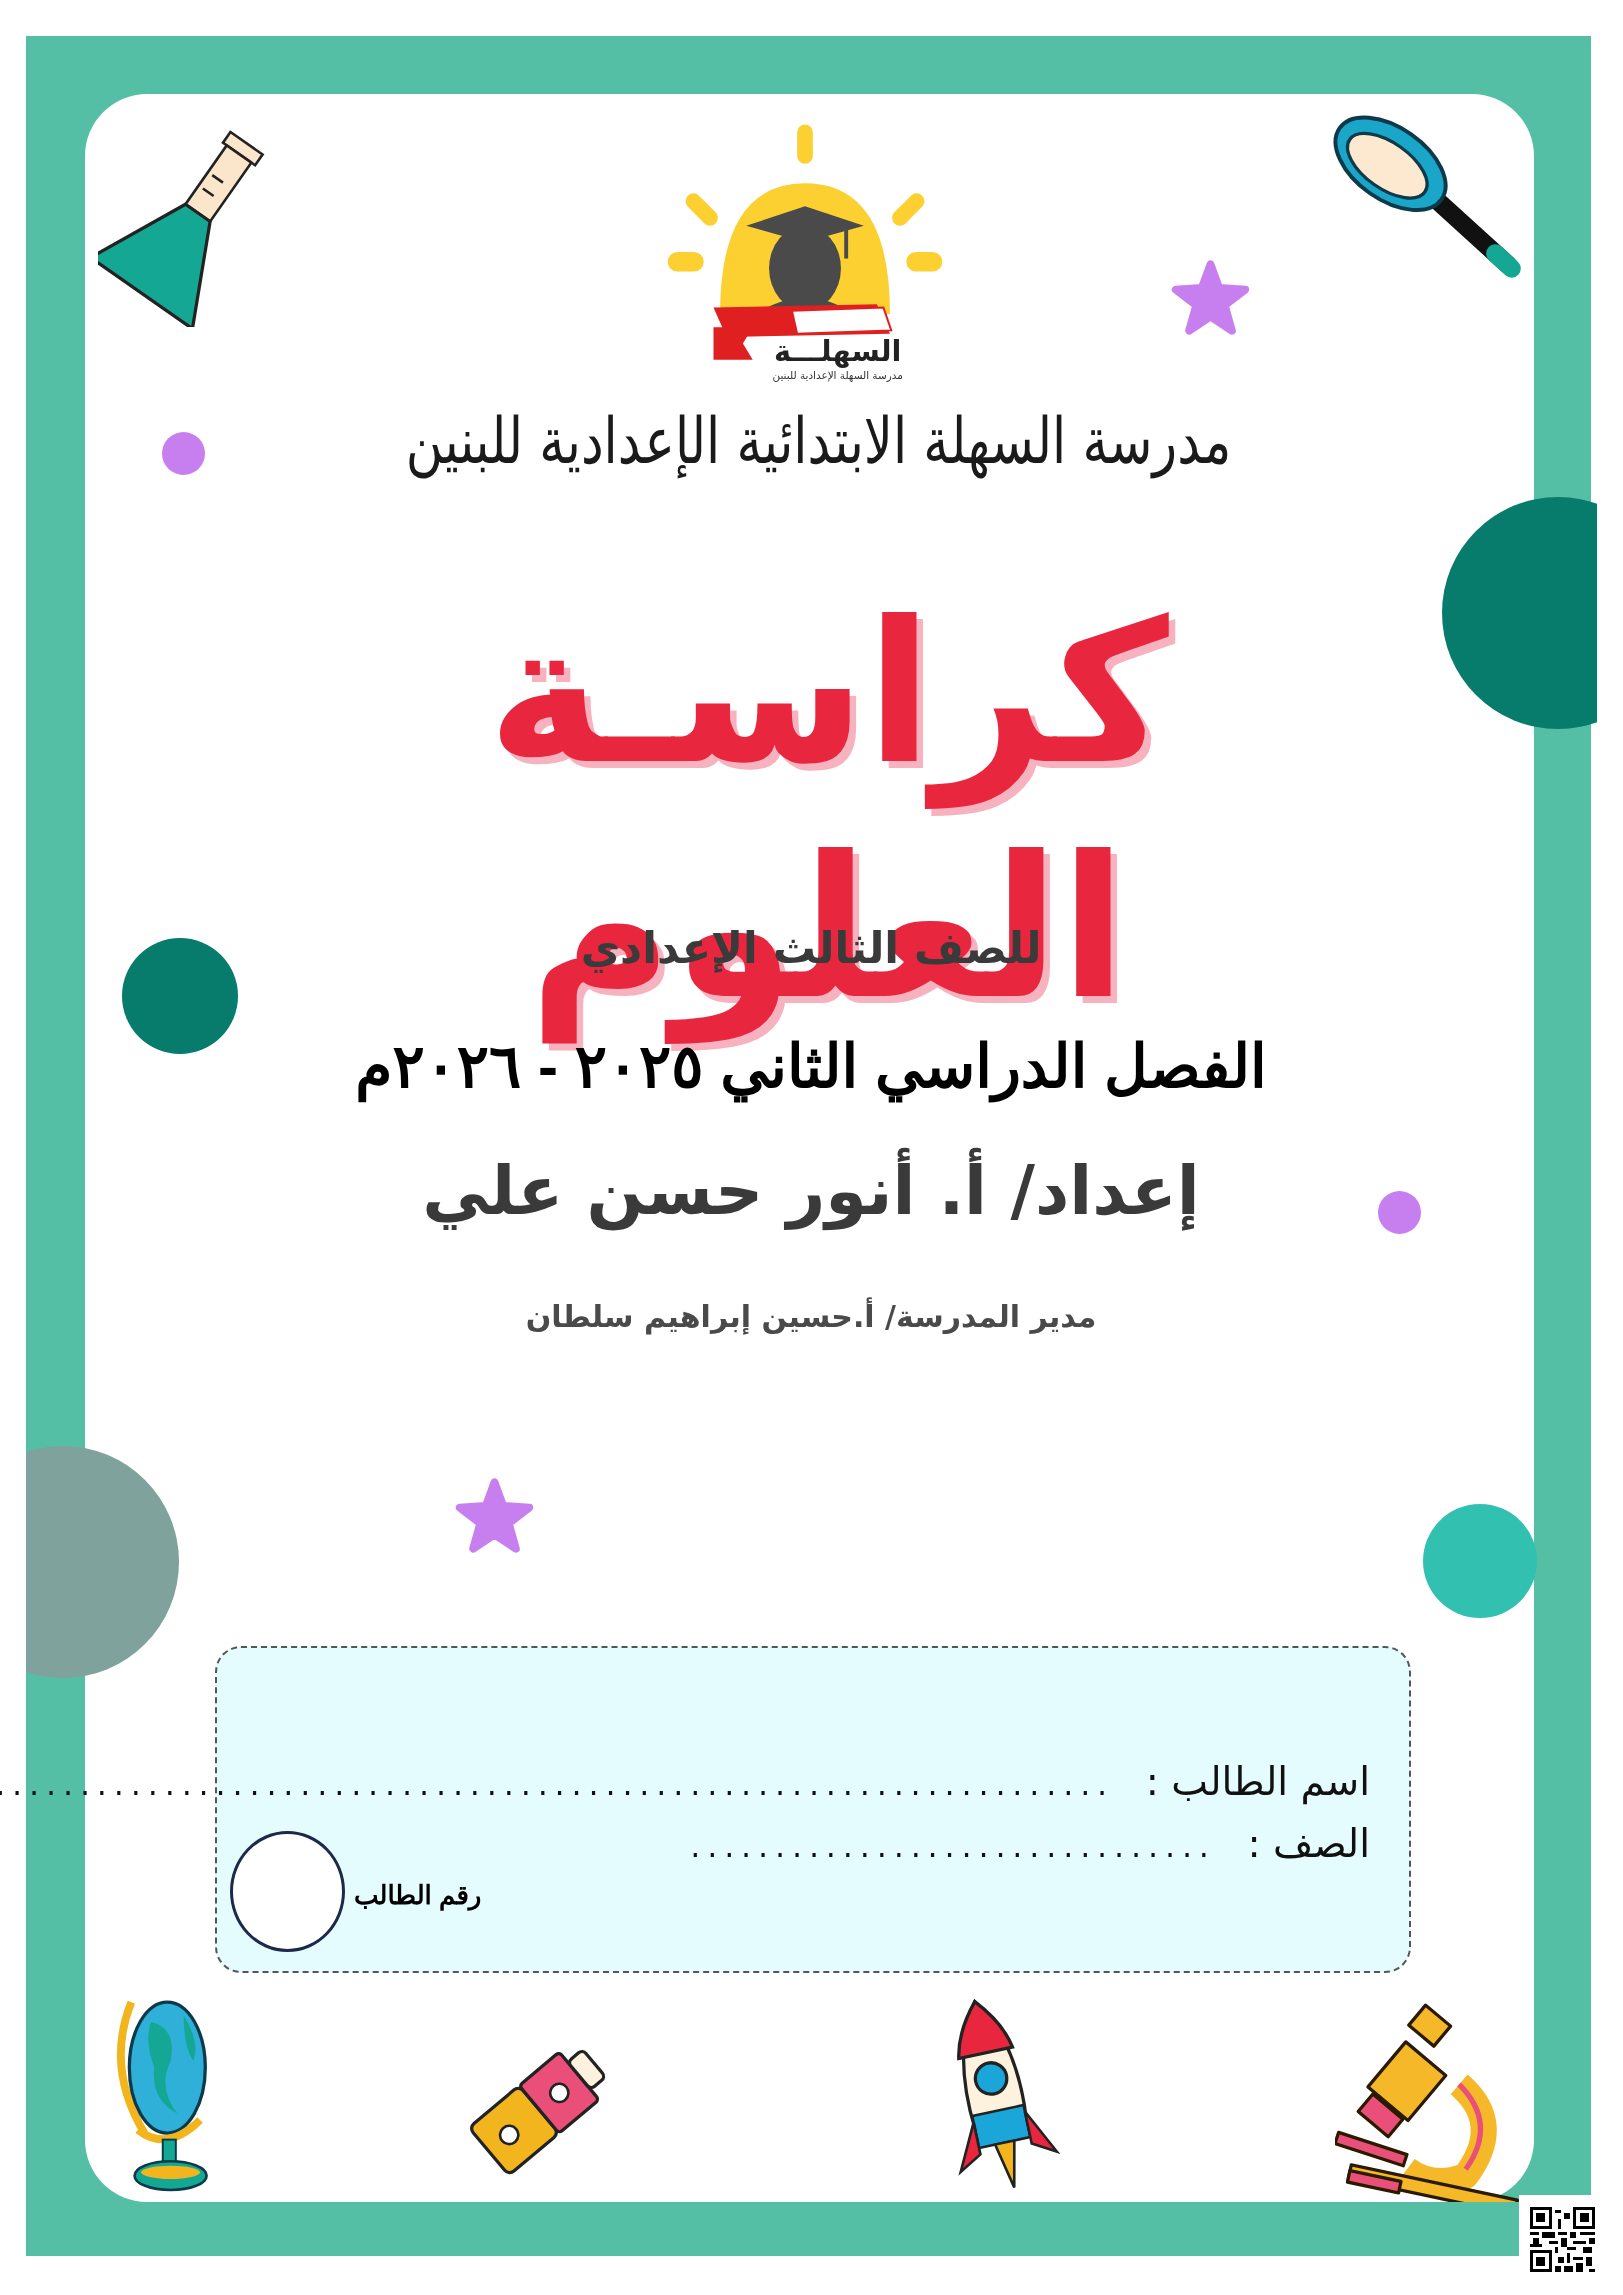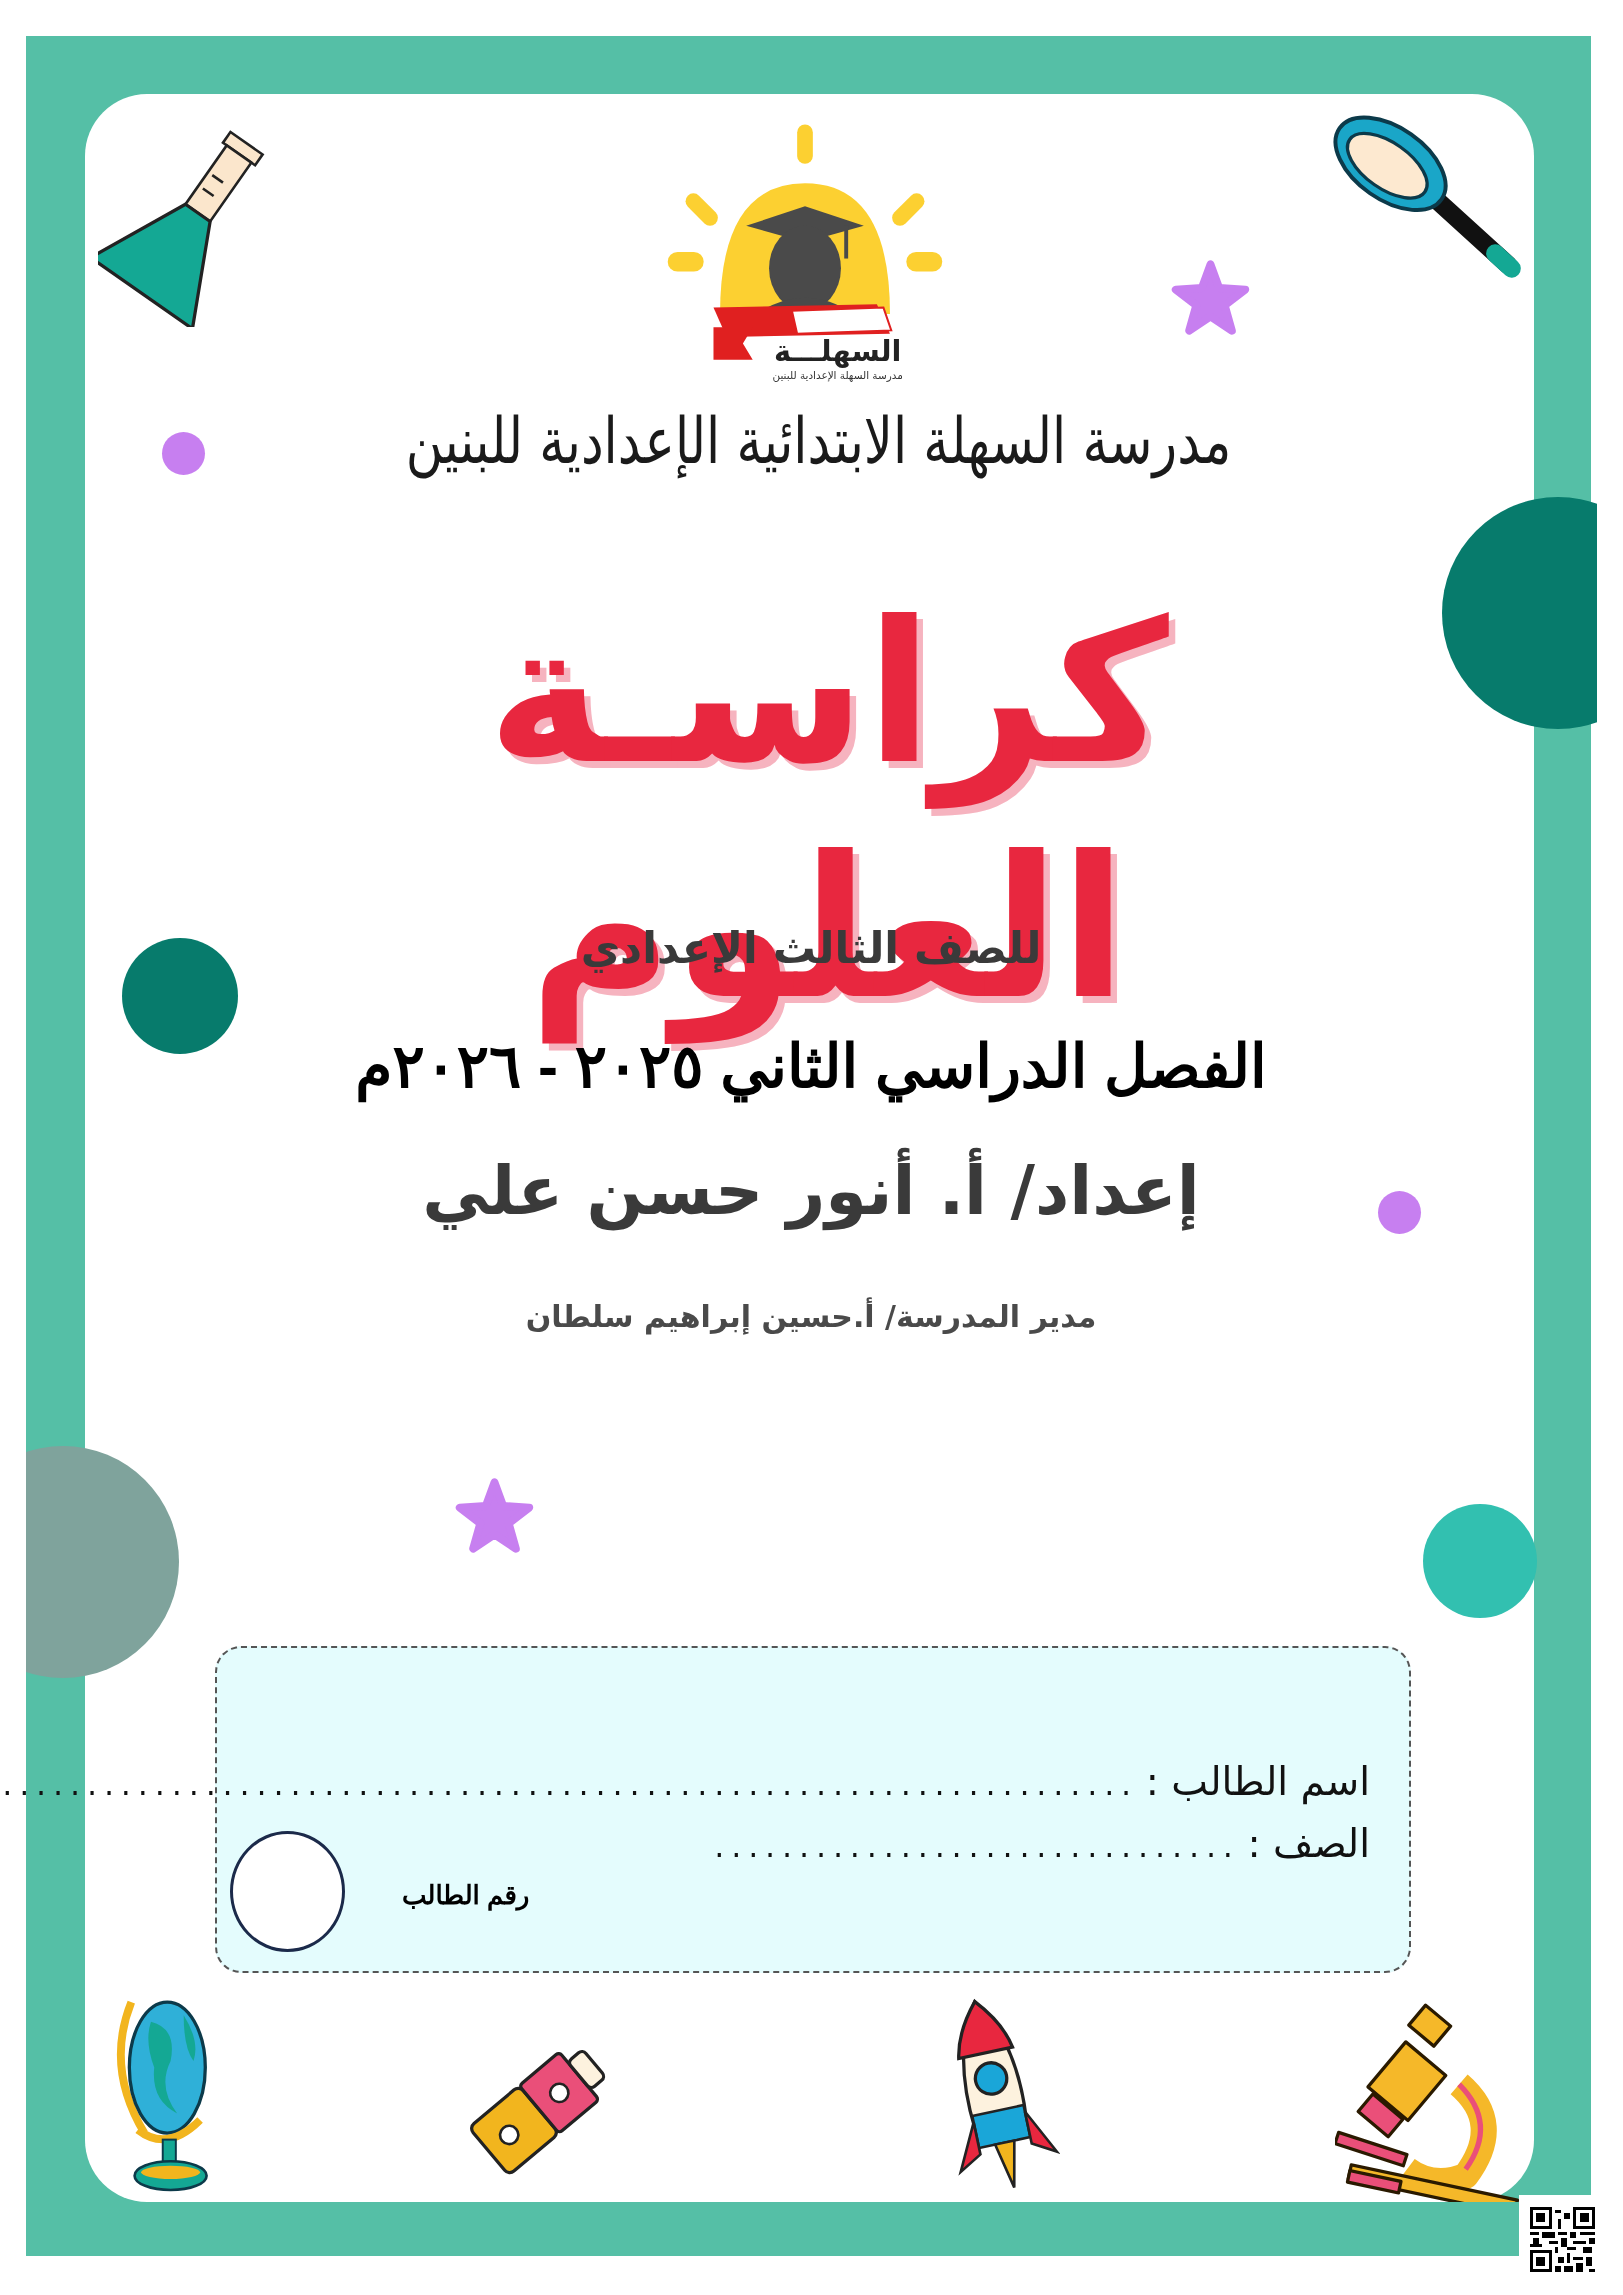--- a/index.html
+++ b/index.html
@@ -33,29 +33,29 @@
     .term-line { position: absolute; left: 196px; top: 1031px; width: 1230px; text-align: center;
                  font-family: "Liberation Sans", sans-serif; font-weight: bold; font-size: 60px; color: #000000; }
     .author-line { position: absolute; left: 196px; top: 1152px; width: 1230px; text-align: center;
                    font-family: "DejaVu Sans", sans-serif; font-weight: bold; font-size: 67px; color: #3a3a3a; }
     .principal-line { position: absolute; left: 196px; top: 1299px; width: 1230px; text-align: center;
                       font-family: "DejaVu Sans", sans-serif; font-weight: bold; font-size: 30px; color: #4a4a4a; }
 
     .info-box { position: absolute; left: 215px; top: 1646px; width: 1196px; height: 327px;
                 background: #e4fcfd; border: 2px dashed #555555; border-radius: 26px; box-sizing: border-box; }
     .field-row { position: absolute; right: 39px; display: flex; align-items: baseline; gap: 10.5px; direction: rtl; }
-    .field-label { font-family: "DejaVu Sans", sans-serif; font-size: 39px; color: #111111; white-space: nowrap; }
+    .field-label { font-family: "DejaVu Sans", sans-serif; font-size: 39px; color: #111111; white-space: nowrap; margin-left: 24px; }
     .field-dots { font-family: "DejaVu Sans Mono", monospace; font-size: 26px; color: #111111; letter-spacing: 1.3px;
                   border: none; background: transparent; outline: none; white-space: nowrap; overflow: hidden; }
     .row-name { top: 111px; }
     .row-class { top: 173px; }
     .student-no-circle { position: absolute; left: 13px; top: 183px; width: 115px; height: 121px;
                          border: 3.9px solid #1b2a4a; border-radius: 50%; background: #ffffff; box-sizing: border-box; }
     .student-no-label { position: absolute; left: 137px; top: 232px; font-family: "Liberation Sans", sans-serif;
-                        font-weight: bold; font-size: 26px; color: #000; margin-left: 48px; }
+                        font-weight: bold; font-size: 26px; color: #000; }
   </style>
 </head>
 <body>
 
 <style>:root { --frame: #55bfa6; --title: #e8273f; }</style>
 
 <div class="frame-outer"></div>
 <div class="frame-inner"></div>
 
 <div class="clip-right">

